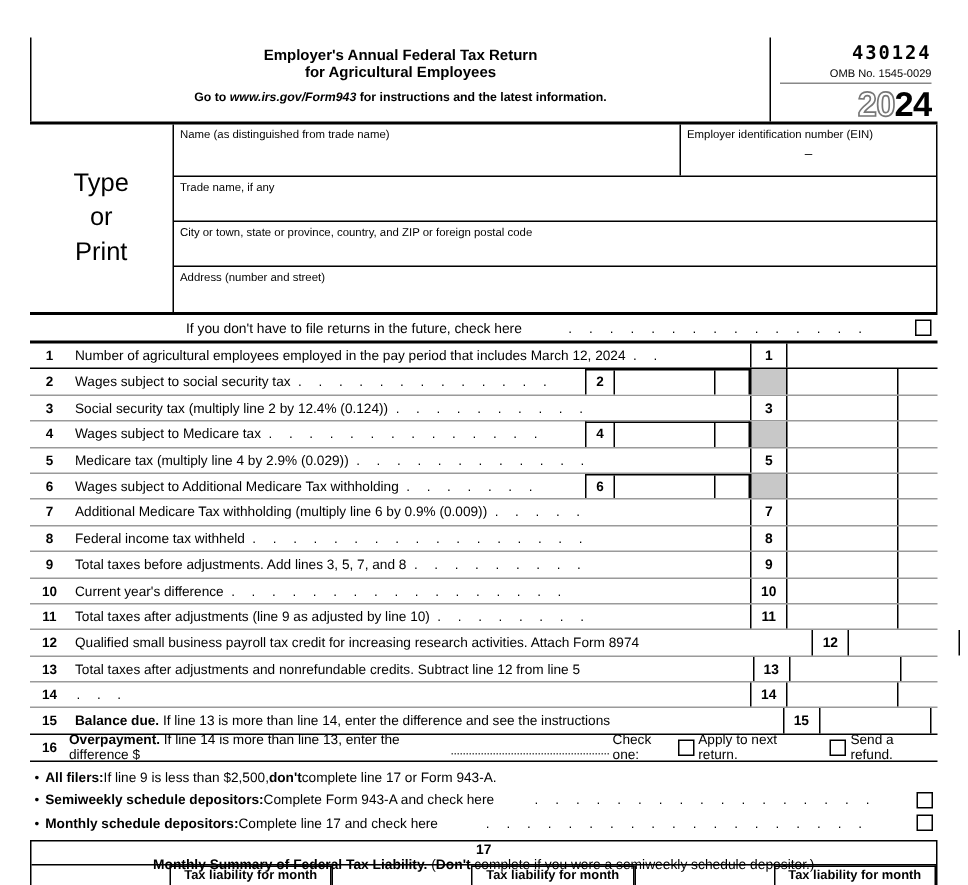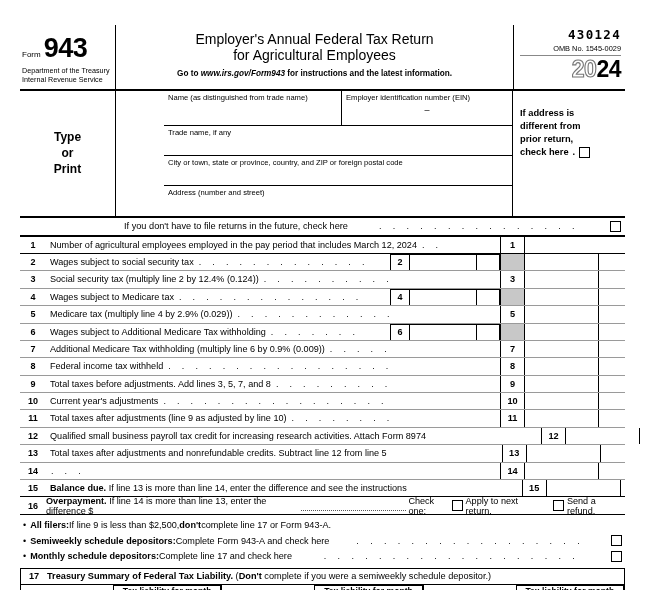--- a/index.html
+++ b/index.html
@@ -14,34 +14,34 @@
   }
 
   
   .hdr{display:flex;border-bottom:2px solid #000;}
   .hdr-left{width:95px;padding:10px 4px 4px 2px;box-sizing:border-box;}
   .form-no{display:flex;align-items:baseline;gap:3px;}
   .form-word{font-size:8px;}
   .form-943{font-size:27px;font-weight:bold;letter-spacing:-0.5px;line-height:1;}
   .treas{font-size:7.2px;line-height:1.22;margin-top:5px;}
   .hdr-mid{flex:1;text-align:center;border-left:1.3px solid #000;padding:7px 4px 4px;box-sizing:border-box;}
-  .title1{font-size:14px;font-weight:normal;line-height:1.12;}
+  .title1{font-size:10px;font-weight:bold;line-height:1.12;}
   .goto{font-size:8.2px;font-weight:bold;margin-top:6px;}
   .goto i{font-style:italic;}
   .hdr-right{width:112px;border-left:1.3px solid #000;padding:2px 4px 0 6px;box-sizing:border-box;text-align:right;}
   .ocr{font-family:"DejaVu Sans Mono","Liberation Mono",monospace;font-size:12.5px;letter-spacing:1.3px;font-weight:bold;}
   .omb{font-size:7.4px;margin-top:2px;border-bottom:1px solid #888;padding-bottom:2px;}
   .yr{font-size:23px;font-weight:bold;margin-top:2px;line-height:1;letter-spacing:-0.5px;}
   .yr .hollow{color:#fff;-webkit-text-stroke:1.1px #777;}
 
   
   .ident{display:flex;border-bottom:2px solid #000;}
   .tp{width:95px;display:flex;align-items:center;justify-content:center;
-      font-size:12px;font-weight:bold;text-align:center;line-height:1.35;box-sizing:border-box;}
-  .idbox{flex:1;border-left:1.3px solid #000;border-right:1.3px solid #000;box-sizing:border-box;padding-left:48px;}
+      font-size:17px;font-weight:normal;text-align:center;line-height:1.35;box-sizing:border-box;}
+  .idbox{flex:1;border-left:1.3px solid #000;border-right:1.3px solid #000;box-sizing:border-box;}
   .row{border-bottom:1px solid #000;box-sizing:border-box;position:relative;}
   .row:last-child{border-bottom:none;}
   .cap{font-size:7.6px;padding:2px 0 0 4px;}
   .r1{display:flex;height:35px;}
   .r1 .c1{flex:1;}
   .r1 .c2{width:170px;border-left:1px solid #000;text-align:left;}
   .dash{text-align:center;font-size:9px;margin-top:3px;}
   .r-h{height:30px;}
   .addr-note{width:112px;box-sizing:border-box;padding:16px 5px 0 7px;
              font-size:9.3px;font-weight:bold;line-height:1.42;}
@@ -86,45 +86,35 @@
   .dotfill{border-bottom:1px dotted #555;width:112px;height:9px;margin:0 2px;}
   .chk1{display:flex;align-items:center;gap:3px;margin-left:0;}
 
   
   .bul{display:flex;align-items:center;font-size:9.1px;height:15.5px;padding-left:3px;}
   .bul .dot{margin-right:4px;font-size:9px;}
   .bullets{border-bottom:0;padding-top:2px;}
 
   
   .t17{border:1.6px solid #000;margin-top:4px;}
-  .t17h{display:flex;align-items:center;border-bottom:1px solid #000;height:15px;font-size:9.2px;font-weight:bold;}
+  .t17h{display:flex;align-items:center;border-bottom:1px solid #000;height:15px;font-size:9.2px;font-weight:bold;flex-direction:column;}
   .t17h .n{width:26px;text-align:center;}
   .t17b{display:flex;}
   .col{flex:1;display:flex;flex-direction:column;}
   .col.mid,.col.right{border-left:1.4px solid #000;}
   .chd{height:13px;display:flex;font-size:8.6px;font-weight:bold;}
   .chd .lbl{width:92px;flex:none;}
   .chd .hb{flex:1;border:1px solid #000;border-bottom:none;text-align:center;line-height:11px;box-sizing:border-box;}
 </style>
 </head>
 <body>
 
 <div class="form">
 
   <div class="hdr">
-    <div class="hdr-left">
-      <div class="form-no">
-        <span class="form-word">Form</span>
-        <span class="form-943">943</span>
-      </div>
-      <div class="treas">
-        <div>Department of the Treasury</div>
-        <div>Internal Revenue Service</div>
-      </div>
-    </div>
     <div class="hdr-mid">
       <div class="title1">Employer's Annual Federal Tax Return</div>
       <div class="title1">for Agricultural Employees</div>
       <div class="goto"><span>Go to </span><i>www.irs.gov/Form943</i><span> for instructions and the latest information.</span></div>
     </div>
     <div class="hdr-right">
       <div class="ocr">430124</div>
       <div class="omb">OMB No. 1545-0029</div>
       <div class="yr"><span class="hollow">20</span><span>24</span></div>
     </div>
@@ -149,30 +139,20 @@
         </div>
       </div>
       <div class="row r-h">
         <div class="cap">Trade name, if any</div>
       </div>
       <div class="row r-h">
         <div class="cap">City or town, state or province, country, and ZIP or foreign postal code</div>
       </div>
       <div class="row r-h">
         <div class="cap">Address (number and street)</div>
-      </div>
-    </div>
-    <div class="addr-note">
-      <div>If address is</div>
-      <div>different from</div>
-      <div>prior return,</div>
-      <div class="ckline">
-        <span>check here</span>
-        <span>.</span>
-        <span class="cbx"></span>
       </div>
     </div>
   </div>
 
   <div class="future">
     <span class="t">If you don't have to file returns in the future, check here</span>
     <span class="leader">.   .   .   .   .   .   .   .   .   .   .   .   .   .   .</span>
     <span class="cbx"></span>
   </div>
 
@@ -273,21 +253,21 @@
       <span class="txt">Total taxes before adjustments. Add lines 3, 5, 7, and 8</span>
       <span class="dots">.   .   .   .   .   .   .   .   .   .   .</span>
       <span class="gap"></span>
       <span class="rn">9</span>
       <span class="amt"></span>
       <span class="cts"></span>
     </div>
 
     <div class="ln">
       <span class="num">10</span>
-      <span class="txt">Current year's adjustments</span>
+      <span class="txt">Current year's difference</span>
       <span class="dots">.   .   .   .   .   .   .   .   .   .   .   .   .   .   .   .   .</span>
       <span class="gap"></span>
       <span class="rn">10</span>
       <span class="amt"></span>
       <span class="cts"></span>
     </div>
 
     <div class="ln">
       <span class="num">11</span>
       <span class="txt">Total taxes after adjustments (line 9 as adjusted by line 10)</span>
@@ -374,21 +354,21 @@
       <b>Monthly schedule depositors:</b>
         <span> Complete line 17 and check here</span>
       <span class="leader">.   .   .   .   .   .   .   .   .   .   .   .   .   .   .   .   .   .   .</span>
       <span class="cbx" style="margin-right:3px"></span>
     </div>
   </div>
 
   <div class="t17">
     <div class="t17h">
       <span class="n">17</span>
-      <span><span>Treasury Summary of Federal Tax Liability.</span><span style="font-weight:normal"> (</span><span>Don't</span><span style="font-weight:normal"> complete if you were a semiweekly schedule depositor.)</span></span>
+      <span><span>Monthly Summary of Federal Tax Liability.</span><span style="font-weight:normal"> (</span><span>Don't</span><span style="font-weight:normal"> complete if you were a semiweekly schedule depositor.)</span></span>
     </div>
 
     <div class="t17b">
 
       <div class="col left">
         <div class="chd">
           <span class="lbl"></span>
           <span class="hb">Tax liability for month</span>
           <span class="cb" style="border-bottom:none;border-top:1px solid #000"></span>
         </div>

